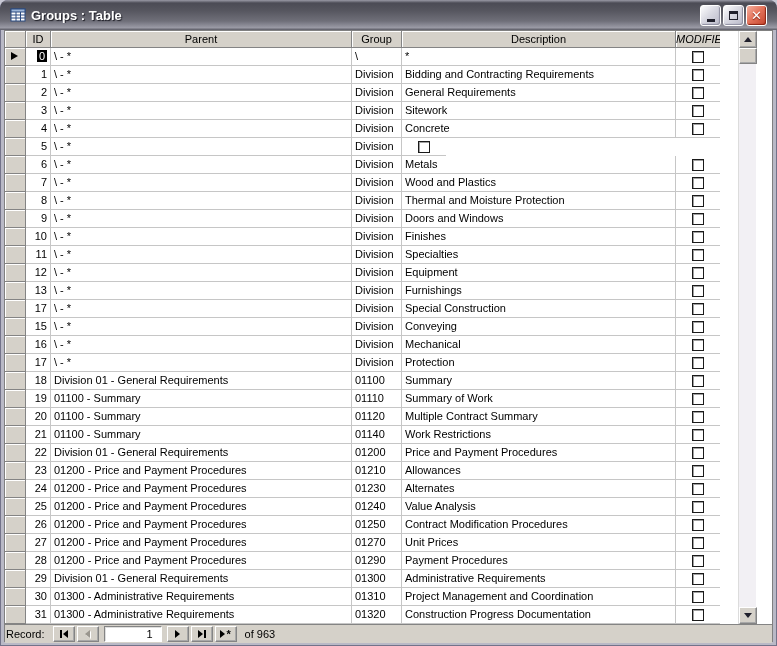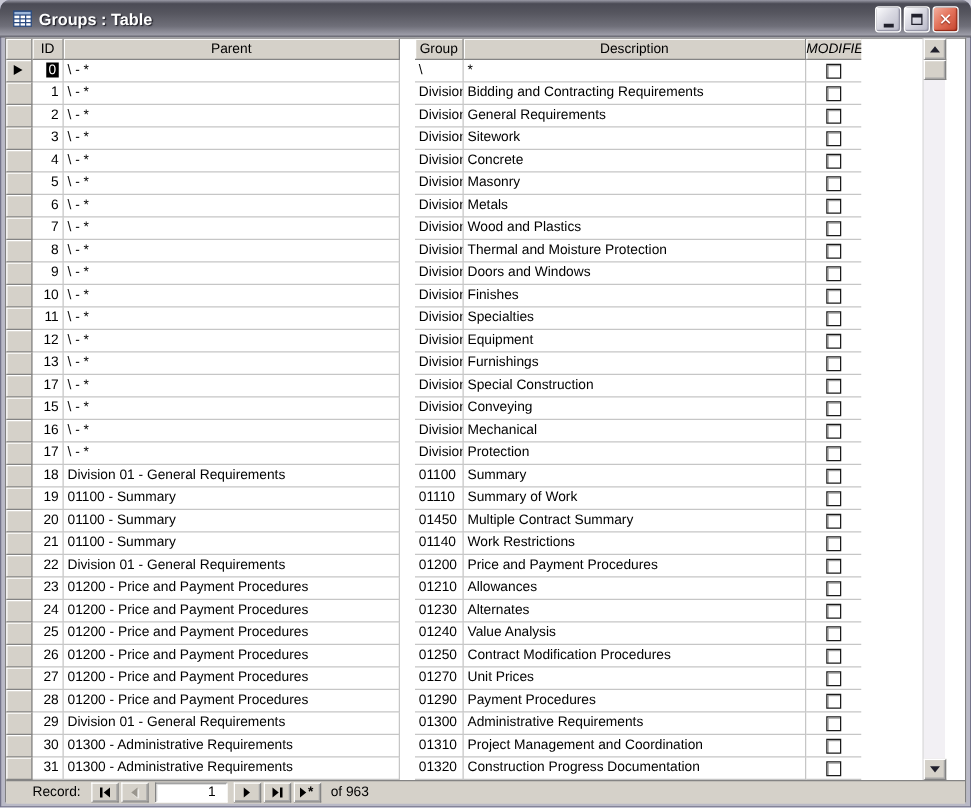--- a/index.html
+++ b/index.html
@@ -57,22 +57,22 @@
   .cell { border-right:1px solid #c6c6c6; border-bottom:1px solid #c6c6c6; overflow:hidden; white-space:nowrap; }
   .hdr-cell, .sel-cell {
     background:#d5d1c9;
     border-right:1px solid #848484; border-bottom:1px solid #848484;
     box-shadow:inset 1px 1px 0 #ffffff;
     text-align:center; line-height:16px;
     overflow:hidden; white-space:nowrap;
   }
   .w-sel { width:21px; flex:none; }
   .w-id { width:25px; flex:none; }
-  .w-parent { width:269px; flex:none; }
-  .w-group { width:39px; flex:none;margin-left:12px; }
+  .w-parent { width:301px; flex:none; }
+  .w-group { width:50px; flex:none; }
   .w-desc { width:274px; flex:none; }
   .w-mod { width:44px; flex:none; border-right:none !important;font-style:italic; }
 
   .data-row { display:flex; height:18px; flex:none; background:#fff; }
   .data-row .cell { line-height:17px; padding:0 3px; }
   .c-id { text-align:right; }
   .c-id .sel { background:#000; color:#fff; padding:0 2px; }
   .c-mod { display:flex; align-items:center; justify-content:center; padding:0 !important; }
   .checkbox { width:12px; height:12px; border:1px solid #1a1a1a; background:#fff; box-shadow:inset 1px 1px 0 #a0a0a0; }
 
@@ -103,21 +103,21 @@
   }
   .sb-track { flex:1; cursor:pointer; }
   .arr-up { width:0; height:0; border-bottom:5px solid #20202c; border-left:4px solid transparent; border-right:4px solid transparent; }
   .arr-dn { width:0; height:0; border-top:5px solid #20202c; border-left:4px solid transparent; border-right:4px solid transparent; }
 
   
   .recnav {
     height:19px; background:#d5d1c9; flex:none;
     border-top:1px solid #848484;
     display:flex; align-items:center;
-    padding-left:21px; gap:2px;
+    padding-left:1px; gap:2px;
   }
   .recnav-label { margin-right:6px; }
   .nav-btn {
     width:22px; height:16px; flex:none;
     background:#d5d1c9;
     border:1px solid #848484; border-top-color:#fff; border-left-color:#fff;
     box-shadow:inset -1px -1px 0 #a8a8a8;
     display:flex; align-items:center; justify-content:center; gap:1px;
     cursor:pointer;
   }
@@ -228,21 +228,20 @@
     <div class="cell c-desc w-desc">Concrete</div>
     <div class="cell c-mod w-mod">
       <div class="checkbox"></div>
     </div>
   </div>
             <div class="data-row">
     <div class="sel-cell w-sel"></div>
     <div class="cell c-id w-id"><span>5</span></div>
     <div class="cell c-parent w-parent">\ - *</div>
     <div class="cell c-group w-group">Division</div>
-    <div class="cell c-desc w-desc">Masonry</div>
     <div class="cell c-mod w-mod">
       <div class="checkbox"></div>
     </div>
   </div>
             <div class="data-row">
     <div class="sel-cell w-sel"></div>
     <div class="cell c-id w-id"><span>6</span></div>
     <div class="cell c-parent w-parent">\ - *</div>
     <div class="cell c-group w-group">Division</div>
     <div class="cell c-desc w-desc">Metals</div>
@@ -377,21 +376,21 @@
     <div class="cell c-group w-group">01110</div>
     <div class="cell c-desc w-desc">Summary of Work</div>
     <div class="cell c-mod w-mod">
       <div class="checkbox"></div>
     </div>
   </div>
             <div class="data-row">
     <div class="sel-cell w-sel"></div>
     <div class="cell c-id w-id"><span>20</span></div>
     <div class="cell c-parent w-parent">01100 - Summary</div>
-    <div class="cell c-group w-group">01450</div>
+    <div class="cell c-group w-group">01120</div>
     <div class="cell c-desc w-desc">Multiple Contract Summary</div>
     <div class="cell c-mod w-mod">
       <div class="checkbox"></div>
     </div>
   </div>
             <div class="data-row">
     <div class="sel-cell w-sel"></div>
     <div class="cell c-id w-id"><span>21</span></div>
     <div class="cell c-parent w-parent">01100 - Summary</div>
     <div class="cell c-group w-group">01140</div>

